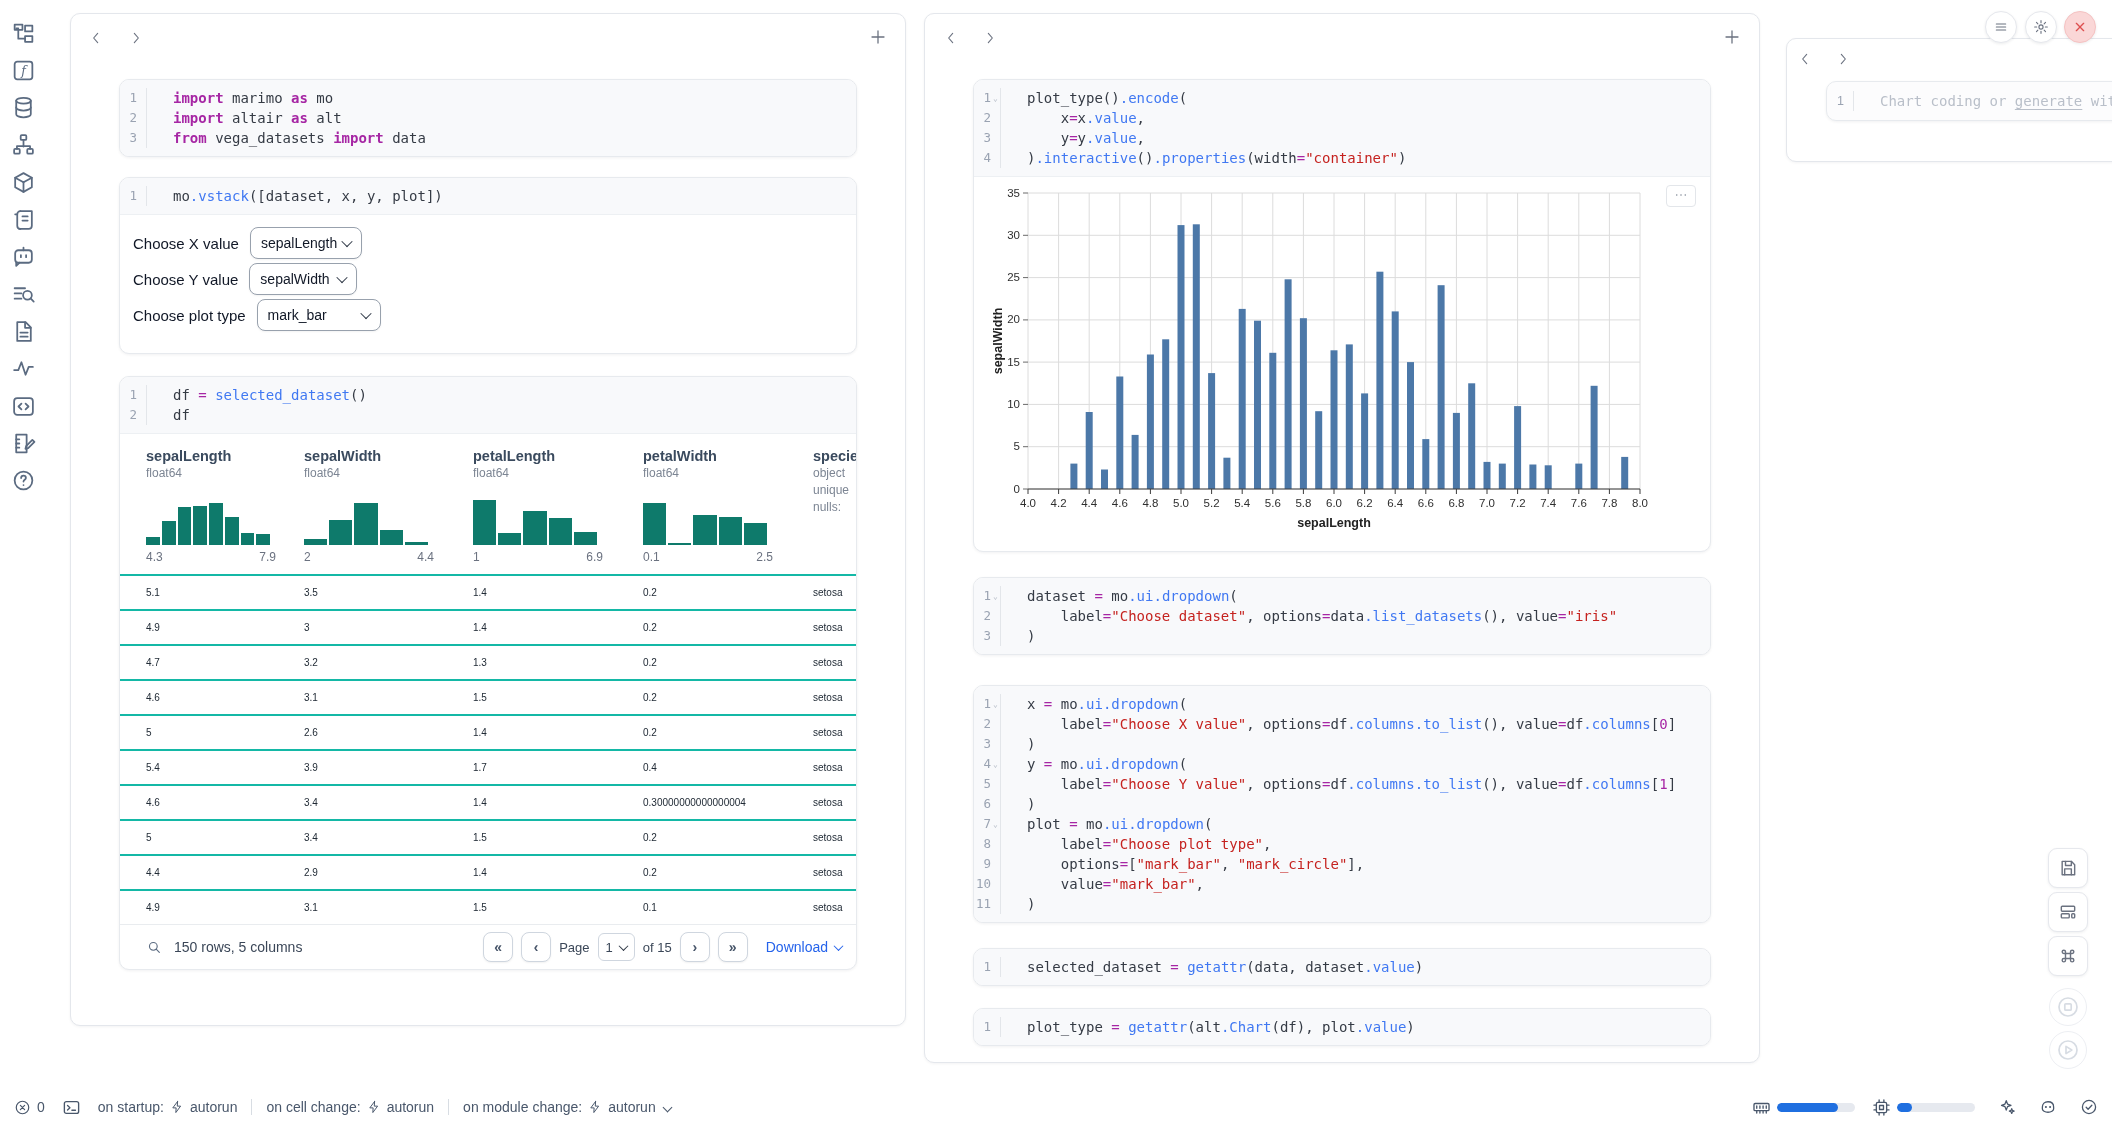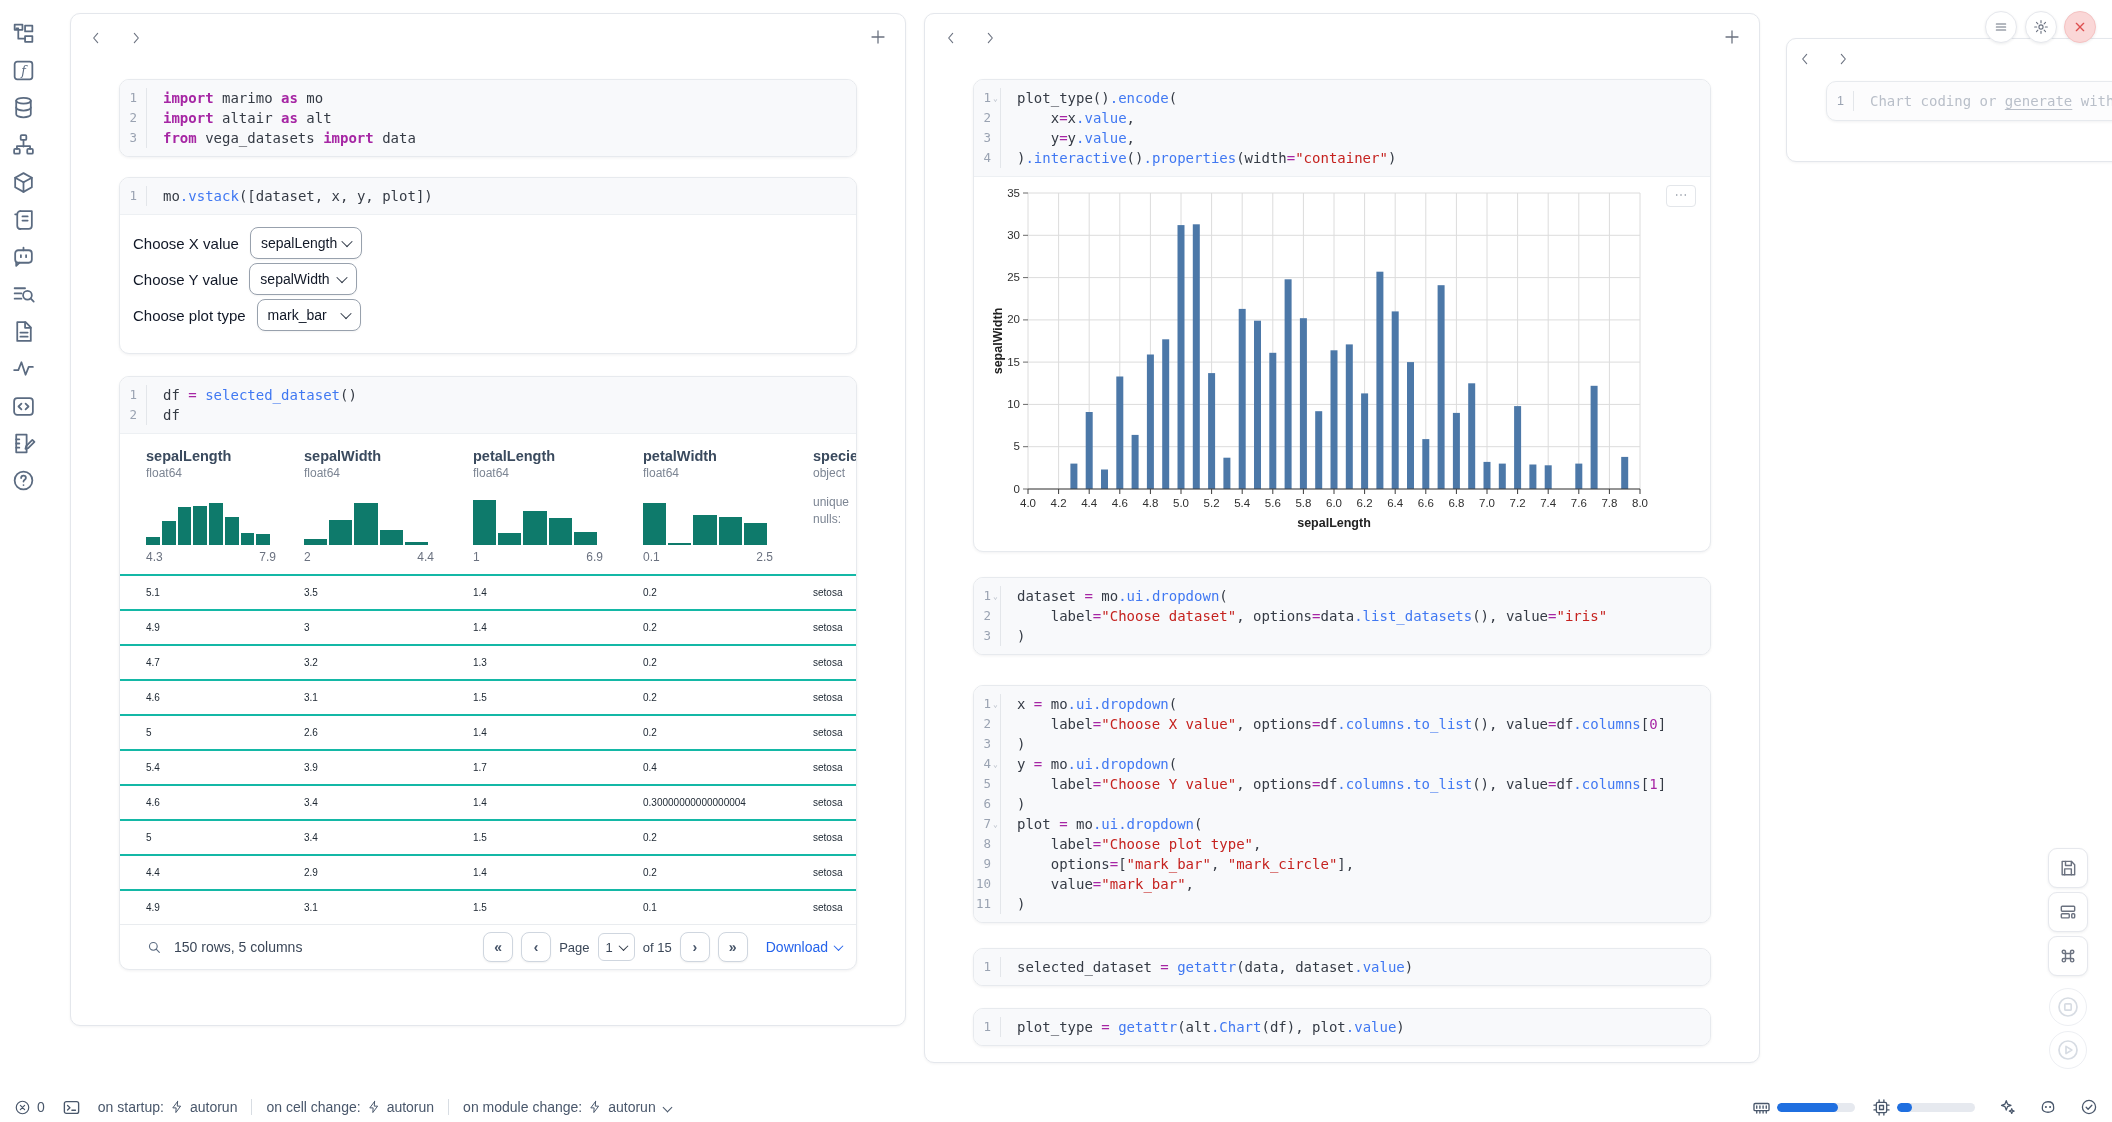--- a/index.html
+++ b/index.html
@@ -18,42 +18,42 @@
   .tnav{position:absolute;top:16px;width:16px;height:16px;color:#6b7280;background:none;border:none;padding:0;cursor:pointer}
   .tadd{position:absolute;top:14px;right:18px;width:18px;height:18px;color:#6b7280;background:none;border:none;padding:0;cursor:pointer}
   
   .cell{margin:0 48px;border:1px solid #e7eaee;border-radius:10px;background:#fff;box-shadow:0 1px 3px rgba(16,24,40,.06);overflow:hidden}
   .code{background:#f8f9fb;padding:8px 0 8px 0}
   .code.hasout{border-bottom:1px solid #edf0f3}
   .cline{display:flex;height:20px;font-family:"DejaVu Sans Mono",monospace;font-size:14px;line-height:20px;white-space:pre}
   .gut{width:26px;display:flex;flex:none}
   .ln{width:17px;text-align:right;color:#9aa3b2;font-size:12.5px;line-height:20px}
   .fold{width:9px;font-size:8px;color:#b4bbc6;text-align:center;line-height:22px}
-  .ctext{border-left:1px solid #e3e6ea;padding-left:16px;color:#353b45}
+  .ctext{border-left:1px solid #e3e6ea;padding-left:26px;color:#353b45}
   .tk-k{color:#a626a4;font-weight:bold}
   .tk-o{color:#a626a4}
   .tk-f{color:#4078f2}
   .tk-s{color:#c5221f}
   .tk-n{color:#a626a4}
   .tk-p{color:#353b45}
   
   .outdrop{padding:12px 0 18px 13px}
   .drow{display:flex;align-items:center;margin-bottom:4px;height:32px;gap:11px;font-size:15px;color:#111827}
   .sel{height:32px;box-sizing:border-box;border:1px solid #98a1ad;border-radius:8px;background:#fff;display:flex;align-items:center;
        justify-content:space-between;padding:0 10px;font-size:14px;color:#111827;box-shadow:0 1px 2px rgba(0,0,0,.05);cursor:pointer}
   .chev{width:7px;height:7px;border-right:1.7px solid #2f3846;border-bottom:1.7px solid #2f3846;transform:rotate(45deg) translate(-1px,-1px);flex:none}
   
   .dfgrid{display:grid;grid-template-columns:158px 169px 170px 170px 1fr;padding-left:26px}
   .dfhead{padding-top:14px;padding-bottom:10px}
   .colname{font-weight:bold;font-size:14.5px;color:#3a4a5e;white-space:nowrap;overflow:hidden}
   .coltype{font-size:12px;color:#7c8593;margin-top:2px;white-space:nowrap;overflow:hidden}
   .hist{display:flex;align-items:flex-end;gap:2px;height:54px;width:124px;margin-top:11px}
   .hist i{display:block;background:#0e7a6b}
   .minmax{display:flex;justify-content:space-between;width:130px;font-size:12px;color:#6b7280;margin-top:5px}
-  .colextra{font-size:12px;color:#7c8593;margin-top:14px;line-height:17px;white-space:nowrap;overflow:hidden}
+  .colextra{font-size:12px;color:#7c8593;margin-top:2px;line-height:17px;white-space:nowrap;overflow:hidden}
   .dfrow{height:33px;line-height:33px;border-top:2px solid #14b8a6;font-size:10px;color:#212b36}
   .dfrow>div{white-space:nowrap;overflow:hidden}
   .pgbar{display:flex;align-items:center;height:44px;padding:0 14px 0 26px;border-top:1px solid #e9ecef;font-size:14px;color:#3b4758;gap:8px}
   .pbtn{width:30px;height:30px;flex:none;border:1px solid #cfd6df;border-radius:8px;background:#fff;display:flex;align-items:center;justify-content:center;
         color:#475569;box-shadow:0 1px 2px rgba(0,0,0,.06);font-size:14px;font-weight:bold;cursor:pointer;padding:0}
   .pagesel{height:26px;border:1px solid #cfd6df;border-radius:6px;padding:0 7px;display:flex;align-items:center;gap:7px;font-size:13px;background:#fff;cursor:pointer}
   .dl{color:#2563eb;display:flex;gap:7px;align-items:center;margin-left:10px;cursor:pointer}
   .dl .chev{border-color:#2563eb;width:6px;height:6px}
   
   .chartout{position:relative;padding:8px 16px 14px 16px}
@@ -221,21 +221,21 @@
           </div>
           <div class="drow">
             <span>Choose Y value</span>
             <div class="sel" style="width: 108px;">
               <span>sepalWidth</span>
               <span class="chev"></span>
             </div>
           </div>
           <div class="drow">
             <span>Choose plot type</span>
-            <div class="sel" style="width: 104px;">
+            <div class="sel" style="width: 124px;">
               <span>mark_bar</span>
               <span class="chev"></span>
             </div>
           </div>
         </div>
       </div>
       <div class="cell" style="margin-top: 22px;">
         <div class="code hasout">
           <div class="cline"><span class="gut"><span class="ln">1</span><span class="fold"></span></span><span class="ctext"><span class="tk-p">df </span><span class="tk-o">=</span><span class="tk-p"> </span><span class="tk-f">selected_dataset</span><span class="tk-p">()</span></span></div>
           <div class="cline"><span class="gut"><span class="ln">2</span><span class="fold"></span></span><span class="ctext"><span class="tk-p">df</span></span></div>

